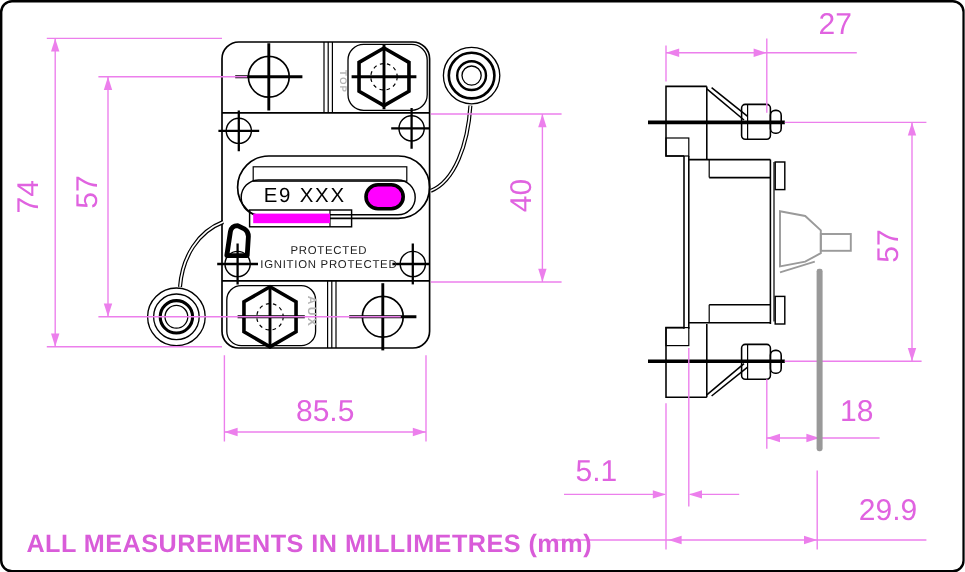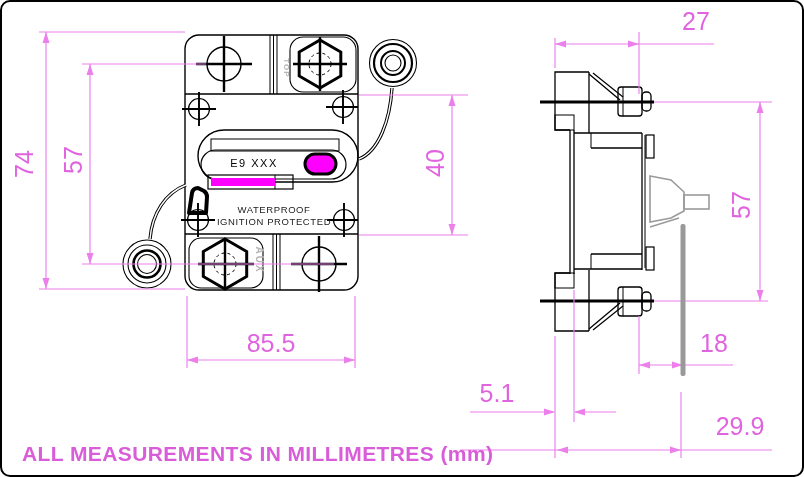--- a/index.html
+++ b/index.html
@@ -9,21 +9,21 @@
     font-family:"Liberation Sans",sans-serif;overflow:hidden;
   }
   .canvas svg{position:absolute;left:0;top:0;}
   .txt{position:absolute;white-space:nowrap;transform:translate(-50%,-50%);}
   .dim{color:#e063e0;font-size:25px;font-weight:400;}
   .dim.rot{transform:translate(-50%,-50%) rotate(-90deg);}
   .note{
     position:absolute;left:20px;top:429px;transform:none;
     color:#d95cd9;font-size:21px;font-weight:bold;letter-spacing:.4px;margin-top:11px;
   }
-  .devlabel{color:#000;font-size:11px;letter-spacing:1.5px;}
+  .devlabel{color:#000;font-size:17px;letter-spacing:1.5px;}
   .marking{color:#222;font-size:9.5px;letter-spacing:.6px;}
   .graytxt{color:#b5b5b5;font-weight:bold;}
   .top-mark{font-size:8px;letter-spacing:1px;transform:translate(-50%,-50%) rotate(90deg);}
   .aux-mark{font-size:10px;letter-spacing:2px;transform:translate(-50%,-50%) rotate(90deg);}
 </style>
 </head>
 <body>
 
 <div class="canvas">
 
@@ -261,20 +261,20 @@
 <span class="txt dim rot" style="left:71px;top:158px">57</span>
 <span class="txt dim rot" style="left:433px;top:161px">40</span>
 <span class="txt dim" style="left:269px;top:341px">85.5</span>
 <span class="txt dim" style="left:694px;top:19px">27</span>
 <span class="txt dim rot" style="left:739px;top:203px">57</span>
 <span class="txt dim" style="left:712px;top:341px">18</span>
 <span class="txt dim" style="left:495px;top:391px">5.1</span>
 <span class="txt dim" style="left:738px;top:424px">29.9</span>
 
 <span class="txt devlabel" style="left:252px;top:161px">E9 XXX</span>
-<span class="txt marking" style="left:272px;top:207px">WATERPROOF</span>
+<span class="txt marking" style="left:272px;top:207px">PROTECTED</span>
 <span class="txt marking" style="left:272px;top:219px">IGNITION PROTECTED</span>
 <span class="txt graytxt top-mark" style="left:284px;top:66px">TOP</span>
 <span class="txt graytxt aux-mark" style="left:257px;top:258px">AUX</span>
 
 <div class="note">ALL MEASUREMENTS IN MILLIMETRES (mm)</div>
 
 </div>
 
 </body></html>

